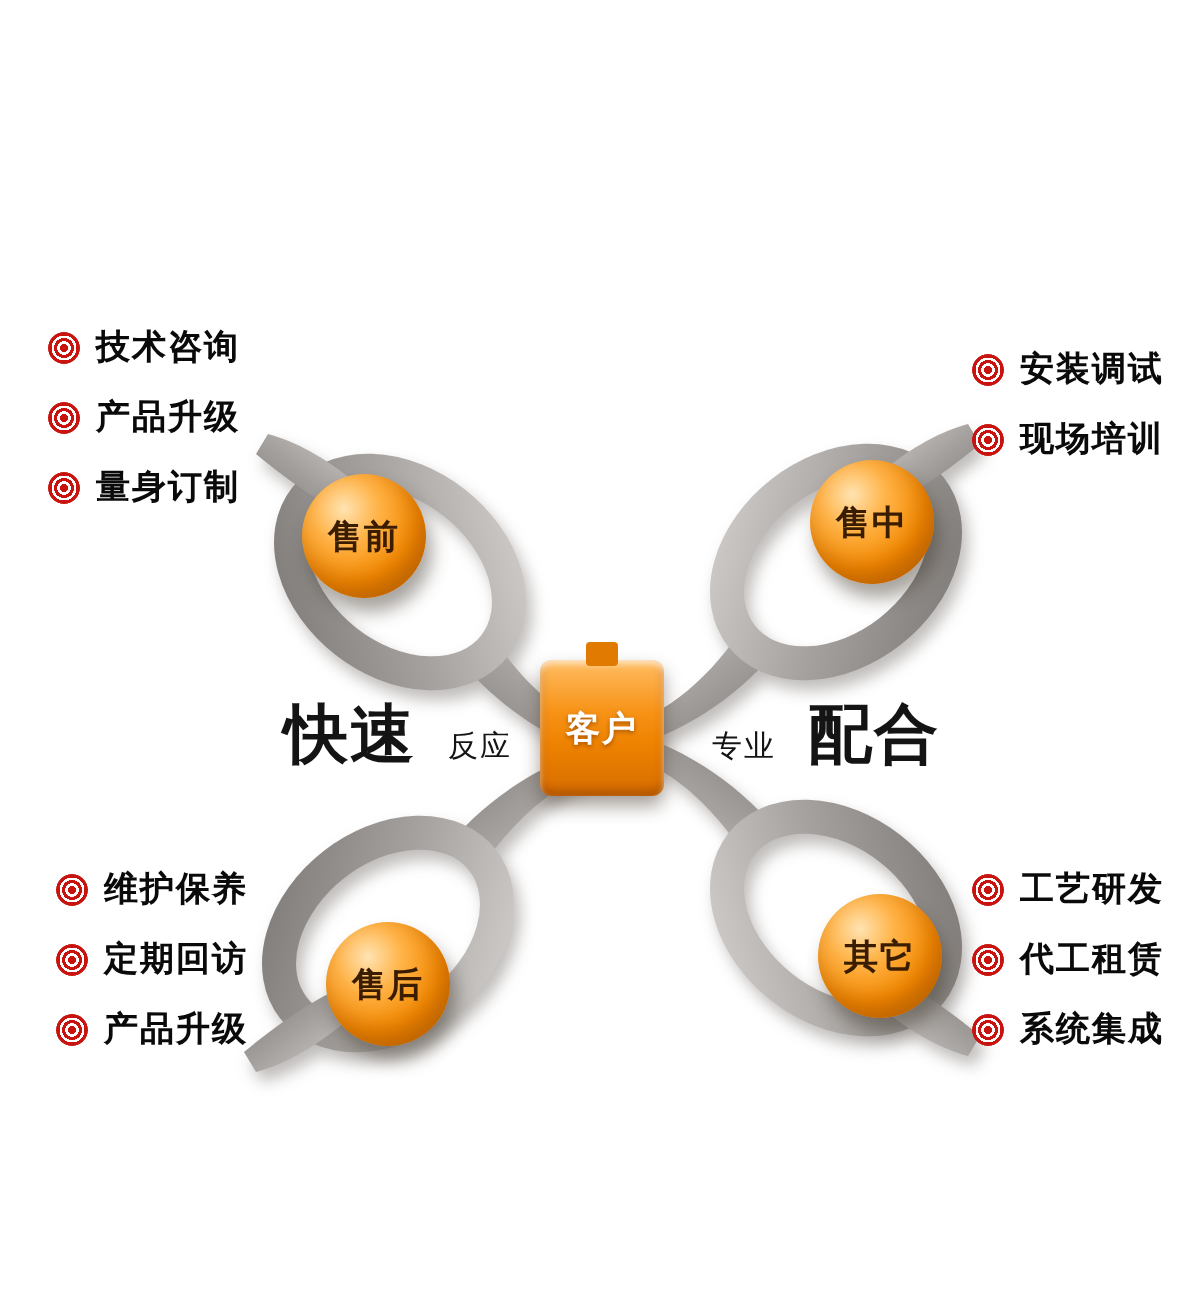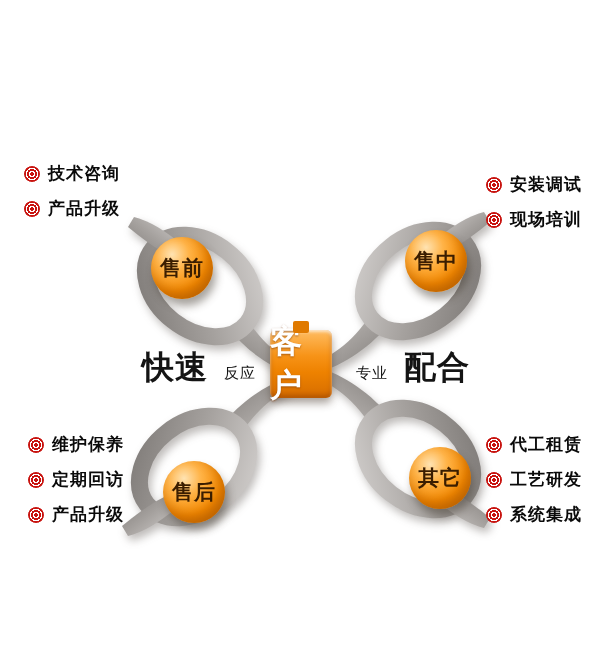--- a/index.html
+++ b/index.html
@@ -10,21 +10,21 @@
   
   .ribbons{position:absolute;left:0;top:0;filter:drop-shadow(3px 5px 4px rgba(70,60,55,.35));}
 
   
   .sphere{
     position:absolute;width:62px;height:62px;border-radius:50%;
     display:flex;align-items:center;justify-content:center;
     background:radial-gradient(circle at 34% 28%, #ffe3b2 0%, #ffb347 28%, #f58a00 62%, #c76d00 100%);
     box-shadow:3px 7px 9px rgba(60,50,40,.45), inset -4px -7px 12px rgba(150,70,0,.45);
   }
-  .sphere span{font-weight:bold;font-size:21px;color:#3a1d00;letter-spacing:1px;}
+  .sphere span{font-weight:bold;font-size:17px;color:#3a1d00;letter-spacing:1px;}
   .sphere-pre{left:151px;top:237px;}
   .sphere-mid{left:405px;top:230px;}
   .sphere-after{left:163px;top:461px;}
   .sphere-other{left:409px;top:447px;}
 
   
   .headline-left,.headline-right{
     position:absolute;top:346px;display:flex;align-items:baseline;
     font-family:"DejaVu Serif","Liberation Serif",serif;color:#141414;white-space:nowrap;
   }
@@ -38,21 +38,21 @@
     background:linear-gradient(180deg,#ffbd62 0%,#f79317 38%,#ee8200 62%,#d66d00 100%);
     box-shadow:0 5px 9px rgba(60,45,30,.45), inset 0 2px 3px rgba(255,255,255,.65), inset 0 -3px 5px rgba(140,60,0,.5);
     display:flex;align-items:center;justify-content:center;
   }
   .center-square::before{
     content:"";position:absolute;top:-9px;left:50%;transform:translateX(-50%);
     width:16px;height:12px;background:#e07a00;border-radius:2px;
   }
   .center-square span{
     font-family:"DejaVu Serif","Liberation Serif",serif;
-    font-size:32px;font-weight:bold;color:#fff;letter-spacing:1px;text-shadow:0 1px 2px rgba(120,50,0,.6);
+    font-size:17px;font-weight:bold;color:#fff;letter-spacing:1px;text-shadow:0 1px 2px rgba(120,50,0,.6);
   }
 
   
   .svc-list{position:absolute;}
   .list-tl{left:24px;top:163px;}
   .list-tr{left:486px;top:174px;text-align:right;}
   .list-bl{left:28px;top:434px;}
   .list-br{left:486px;top:434px;}
   .svc-item{display:flex;align-items:center;gap:8px;margin-bottom:14px;height:21px;}
   .svc-label{font-size:17px;font-weight:bold;color:#0a0a0a;letter-spacing:1px;white-space:nowrap;}
@@ -132,20 +132,24 @@
 
   <div class="svc-list list-tl">
     <div class="svc-item">
       <span class="vortex"></span>
       <span class="svc-label">技术咨询</span>
     </div>
     <div class="svc-item">
       <span class="vortex"></span>
       <span class="svc-label">产品升级</span>
     </div>
+    <div class="svc-item">
+      <span class="vortex"></span>
+      <span class="svc-label">量身订制</span>
+    </div>
   </div>
 
   <div class="svc-list list-tr">
     <div class="svc-item">
       <span class="vortex"></span>
       <span class="svc-label">安装调试</span>
     </div>
     <div class="svc-item">
       <span class="vortex"></span>
       <span class="svc-label">现场培训</span>
@@ -163,25 +167,25 @@
     </div>
     <div class="svc-item">
       <span class="vortex"></span>
       <span class="svc-label">产品升级</span>
     </div>
   </div>
 
   <div class="svc-list list-br">
     <div class="svc-item">
       <span class="vortex"></span>
-      <span class="svc-label">代工租赁</span>
+      <span class="svc-label">工艺研发</span>
     </div>
     <div class="svc-item">
       <span class="vortex"></span>
-      <span class="svc-label">工艺研发</span>
+      <span class="svc-label">代工租赁</span>
     </div>
     <div class="svc-item">
       <span class="vortex"></span>
       <span class="svc-label">系统集成</span>
     </div>
   </div>
 
 </div>
 
 </body></html>

